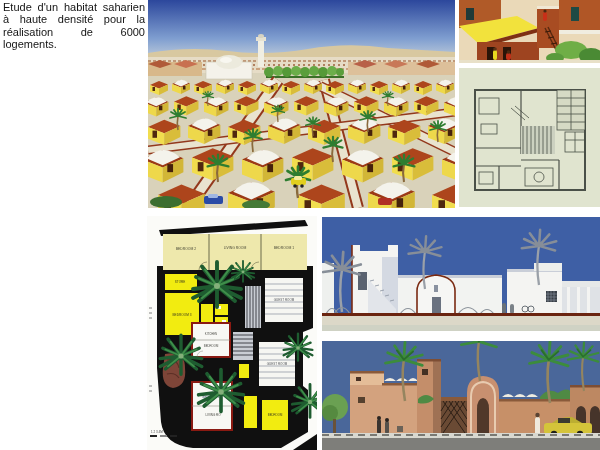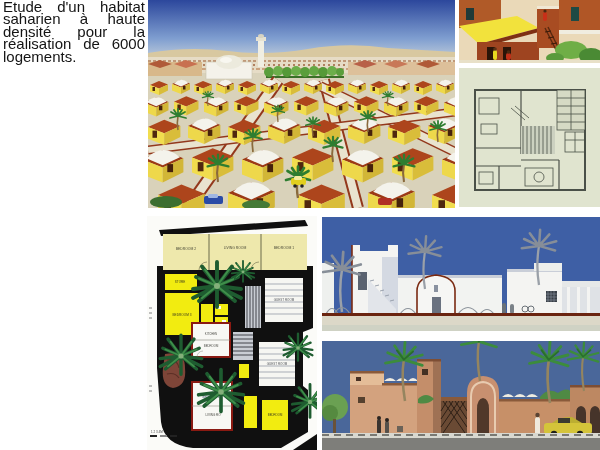--- a/index.html
+++ b/index.html
@@ -1,18 +1,18 @@
 <!DOCTYPE html>
 <html><head>
 <meta charset="utf-8">
 <style>
   *{margin:0;padding:0;box-sizing:border-box}
   html,body{width:600px;height:450px;background:#ffffff;overflow:hidden}
   body{font-family:"Liberation Sans",sans-serif;position:relative}
-  .caption{position:absolute;left:3px;top:1px;width:142px;font-size:15px;line-height:12.4px;color:#141414;text-align:justify}
+  .caption{position:absolute;left:3px;top:1px;width:142px;font-size:11px;line-height:12.4px;color:#141414;text-align:justify}
   .fig{position:absolute;overflow:hidden}
   .fig svg{display:block;width:100%;height:100%}
   #panorama{left:148px;top:0;width:307px;height:208px}
   #detail{left:459px;top:0;width:141px;height:63px}
   #techplan{left:459px;top:68px;width:141px;height:139px}
   #masterplan{left:147px;top:216px;width:170px;height:234px}
   #elev1{left:322px;top:217px;width:278px;height:114px}
   #elev2{left:322px;top:341px;width:278px;height:109px}
   text{font-family:"Liberation Sans",sans-serif}
 </style>

